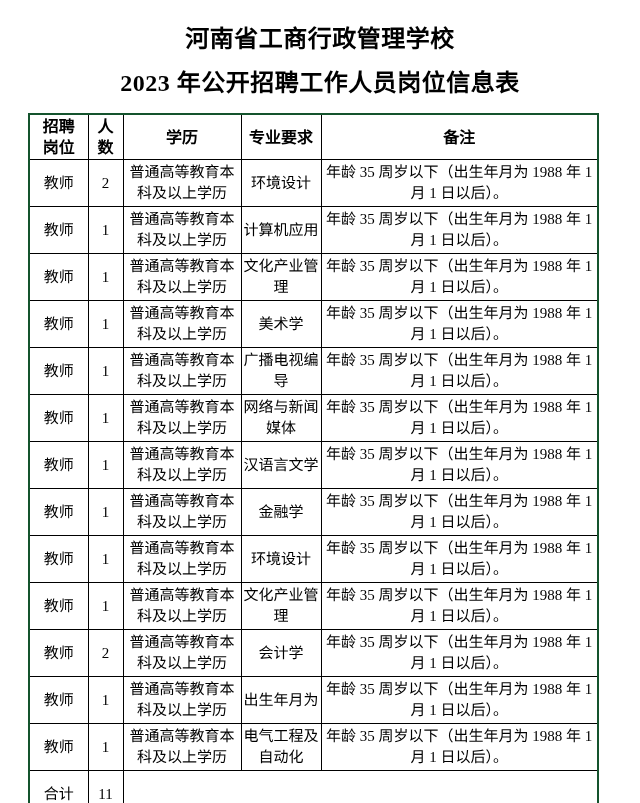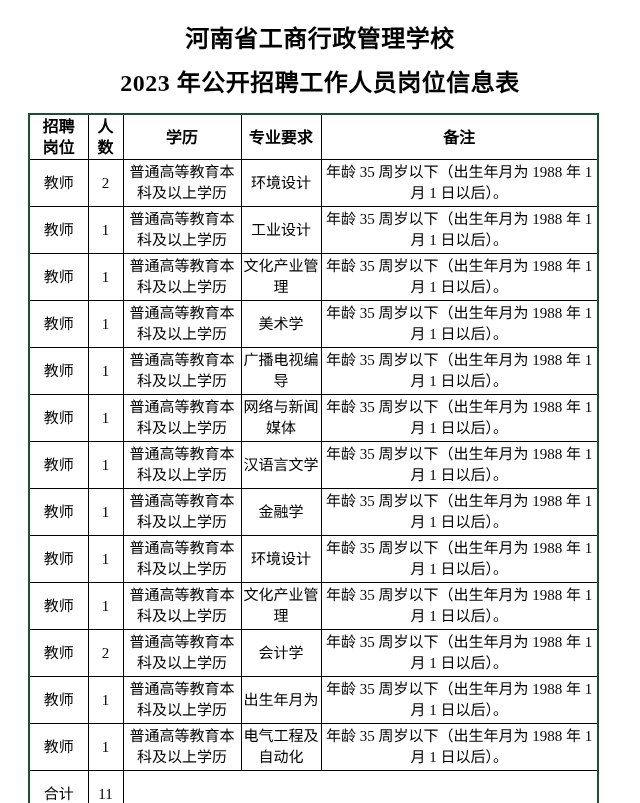--- a/index.html
+++ b/index.html
@@ -102,21 +102,21 @@
     <td class="c-count">2</td>
     <td class="c-edu">普通高等教育本科及以上学历</td>
     <td class="c-major">环境设计</td>
     <td class="c-note">年龄 35 周岁以下（出生年月为 1988 年 1 月 1 日以后）。</td>
   </tr>
 
   <tr>
     <td class="c-pos">教师</td>
     <td class="c-count">1</td>
     <td class="c-edu">普通高等教育本科及以上学历</td>
-    <td class="c-major">工业设计</td>
+    <td class="c-major">计算机应用</td>
     <td class="c-note">年龄 35 周岁以下（出生年月为 1988 年 1 月 1 日以后）。</td>
   </tr>
 
   <tr>
     <td class="c-pos">教师</td>
     <td class="c-count">1</td>
     <td class="c-edu">普通高等教育本科及以上学历</td>
     <td class="c-major">文化产业管理</td>
     <td class="c-note">年龄 35 周岁以下（出生年月为 1988 年 1 月 1 日以后）。</td>
   </tr>

